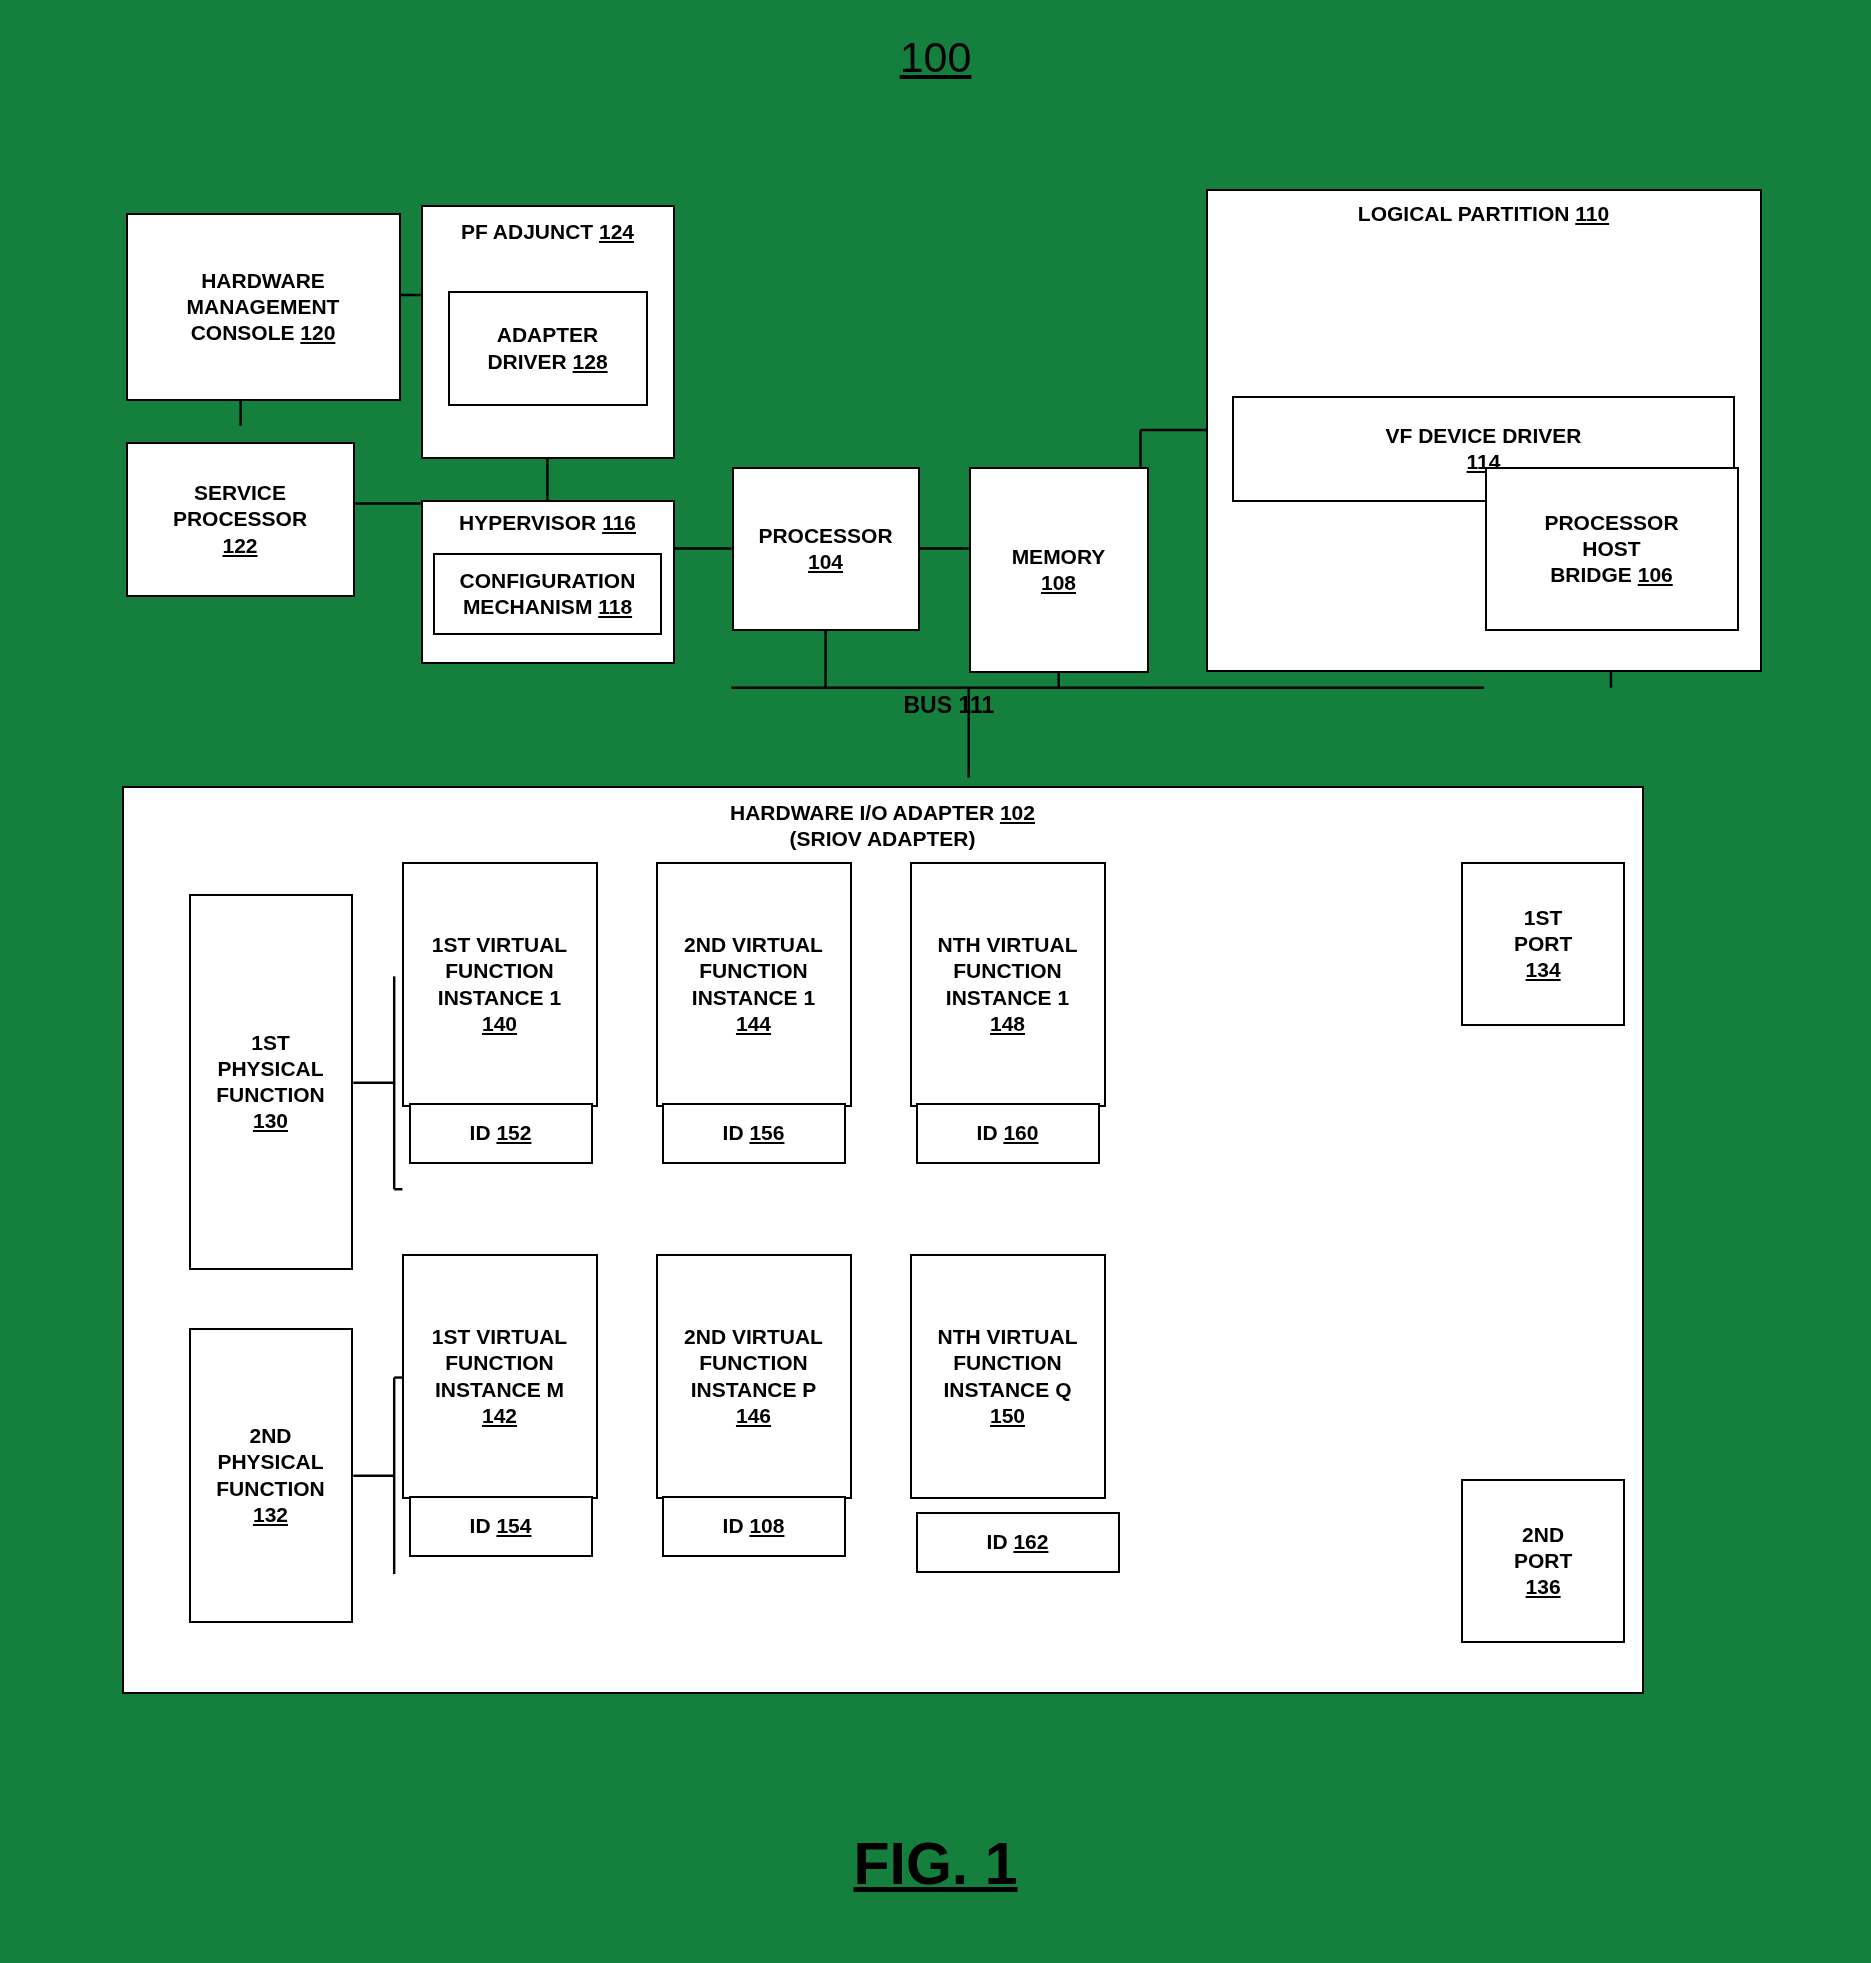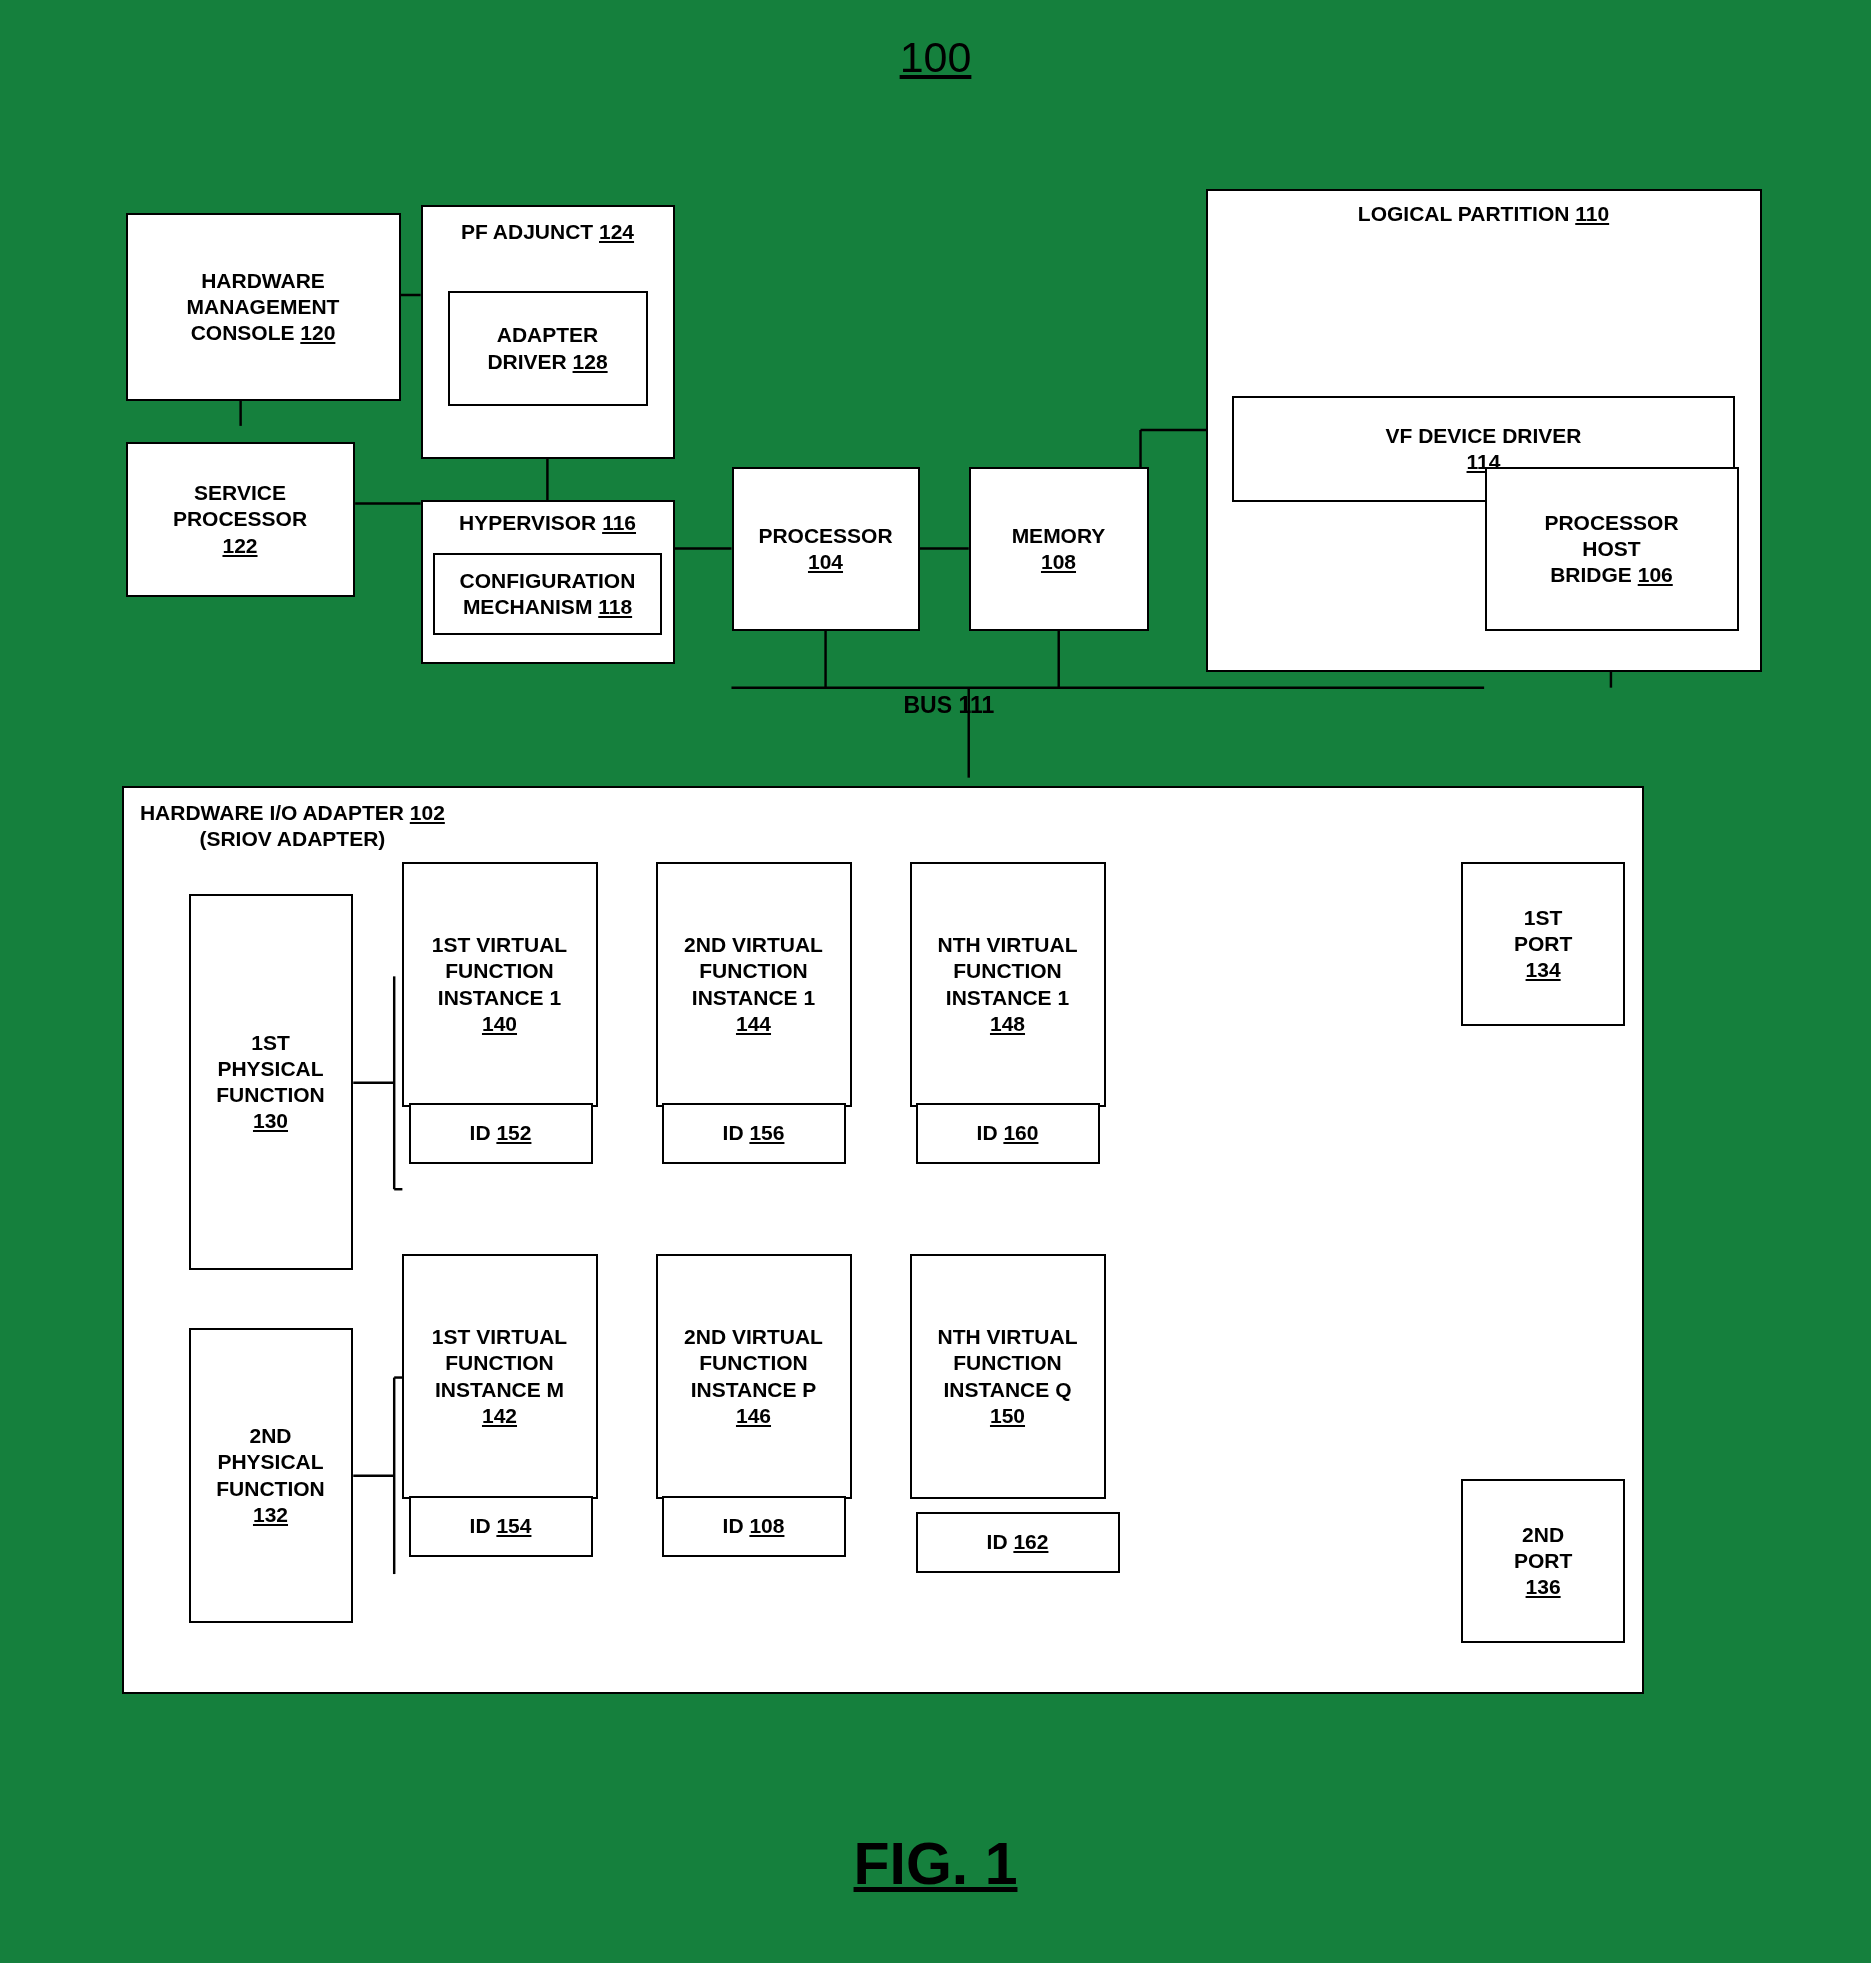--- a/index.html
+++ b/index.html
@@ -153,40 +153,40 @@
 
         <div class="box" style="position:relative;width:229px;height:82px;margin-top:24.5px;">
           <span class="box-label">CONFIGURATION<br>MECHANISM <span class="box-num">118</span></span>
         </div>
       </div>
 
       <div class="box" style="left:655px; top:352px; width:188px; height:164px;">
         <span class="box-label">PROCESSOR<br><span class="box-num">104</span></span>
       </div>
 
-      <div class="box" style="left:892px; top:352px; width:180px; height:164px;">
+      <div class="box" style="left:892px; top:352px; width:180px; height:206px;">
         <span class="box-label">MEMORY<br><span class="box-num">108</span></span>
       </div>
 
       <div class="box" style="left:1129px; top:74px; width:556px; height:483px;">
         <span class="box-label" style="position:absolute;top:9.8px;left:0;right:0;text-align:center;">LOGICAL PARTITION <span class="box-num">110</span></span>
 
 
         <div class="box" style="position:absolute;top:205px;left:24.5px;right:24.5px;height:106px;">
           <span class="box-label">VF DEVICE DRIVER<br><span class="box-num">114</span></span>
         </div>
       </div>
 
       <div class="box" style="left:1408px; top:352px; width:254px; height:164px;">
         <span class="box-label">PROCESSOR<br>HOST<br>BRIDGE <span class="box-num">106</span></span>
       </div>
 
       <div class="plain-label" style="left:827px; top:577px;">BUS 111</div>
 
-      <div class="box" style="left:45px; top:671px; width:1522px; height:908px; justify-content:flex-start; align-items:flex-start; padding:11.5px 16.4px;">
+      <div class="box" style="left:45px; top:671px; width:1522px; height:908px; justify-content:flex-start; align-items:center; padding:11.5px 16.4px;">
         <span class="box-label">HARDWARE I/O ADAPTER <span class="box-num">102</span><br>(SRIOV ADAPTER)</span>
 
         <div class="box" style="position:absolute;left:65px;top:106px;width:164px;height:376px;">
           <span class="box-label">1ST<br>PHYSICAL<br>FUNCTION<br><span class="box-num">130</span></span>
         </div>
 
         <div class="box" style="position:absolute;left:65px;top:540px;width:164px;height:295px;">
           <span class="box-label">2ND<br>PHYSICAL<br>FUNCTION<br><span class="box-num">132</span></span>
         </div>
 

